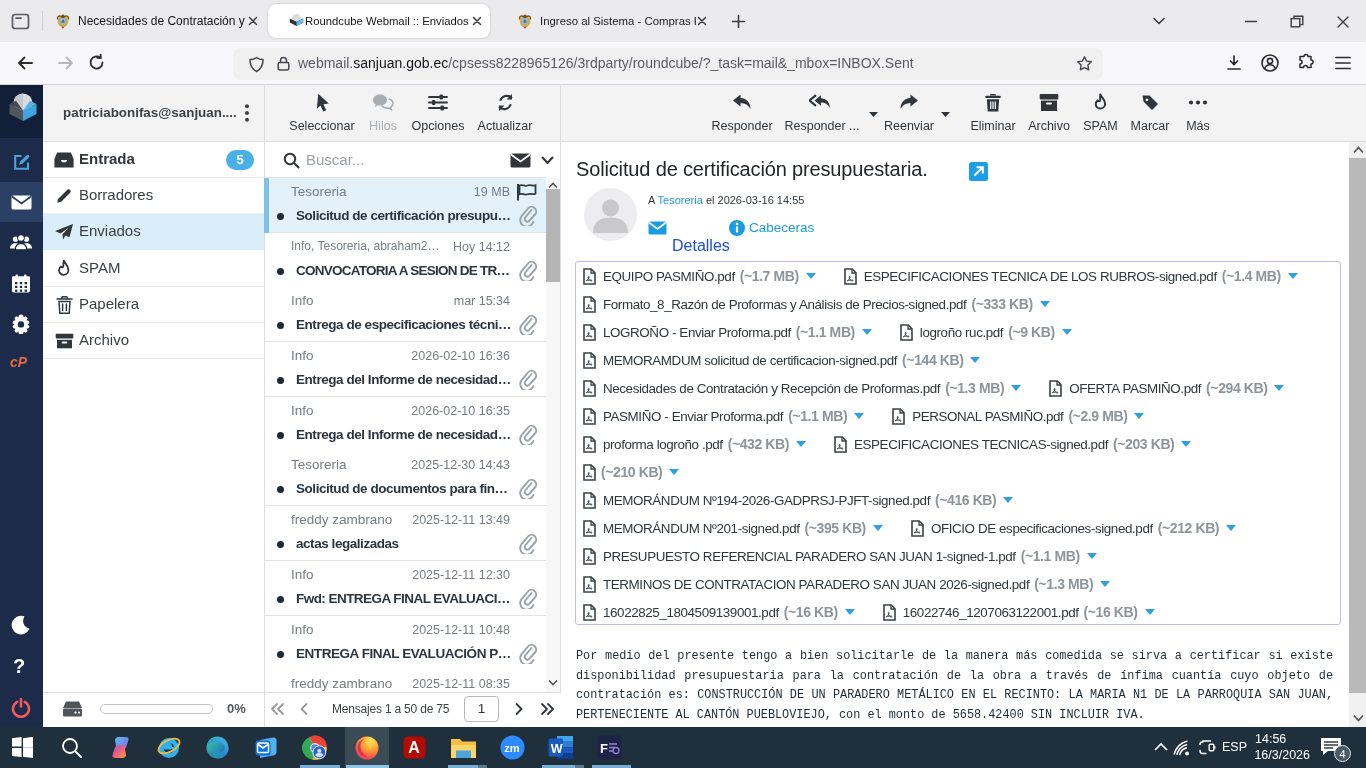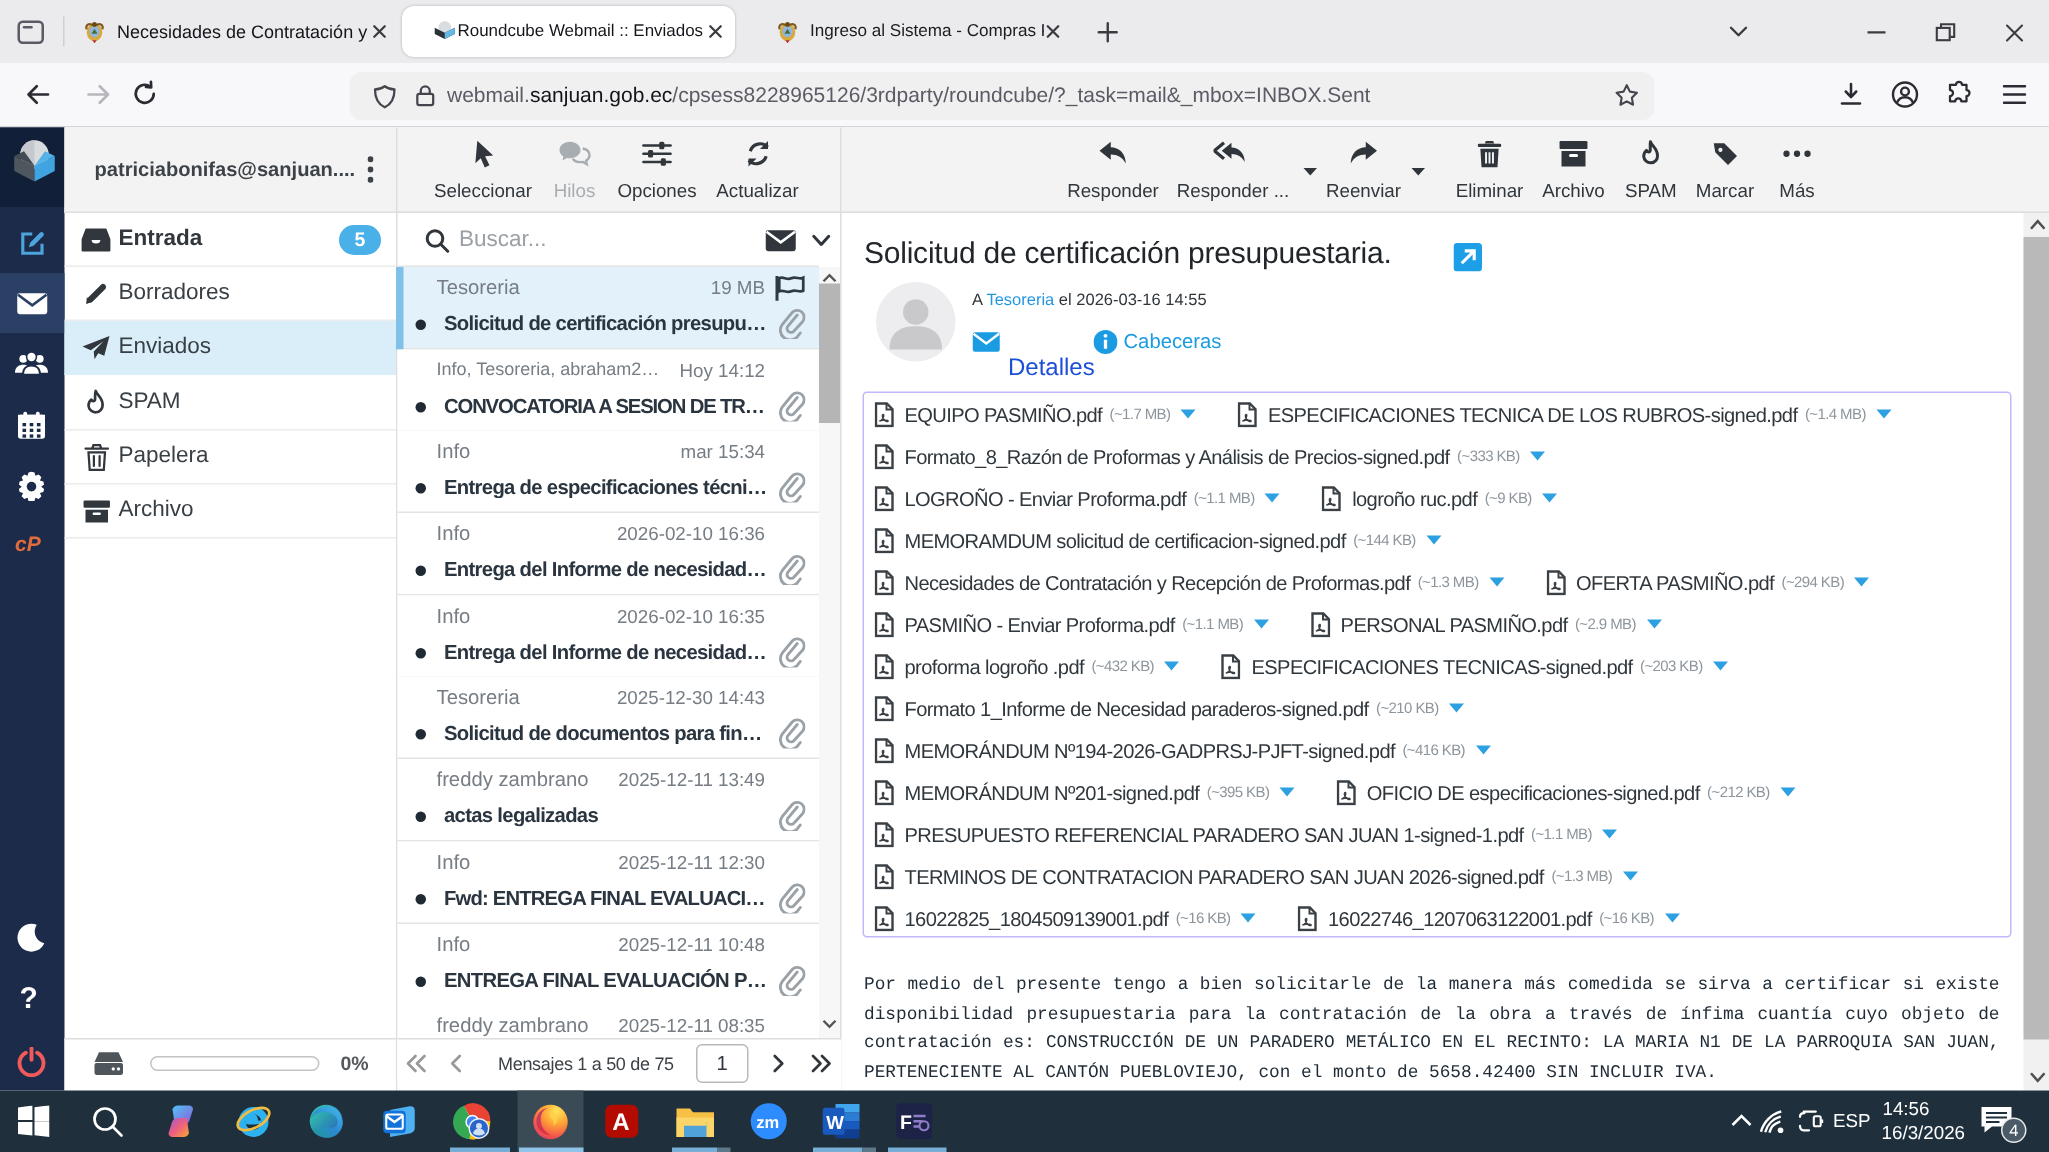--- a/index.html
+++ b/index.html
@@ -38,21 +38,21 @@
 .subj { position:absolute; left:31px; top:30px; font-size:13.5px; font-weight:700; letter-spacing:-0.45px; color:#2a3540; white-space:nowrap; overflow:hidden; max-width:219px; }
 .dot { position:absolute; left:12px; top:35px; width:7px; height:7px; border-radius:50%; background:#1f2a35; }
 .clip { position:absolute; right:9px; top:27px; }
 
 
 #subject { position:absolute; left:576px; top:73px; font-size:20px; font-weight:400; letter-spacing:-0.15px; color:#21262b; }
 #attbox { position:absolute; left:575px; top:176px; width:766px; height:364px; overflow:hidden; border:1px solid #c4b5fd; border-radius:3px; background:#fff; padding:0 0 0 7px; }
 .attrow { height:28px; display:flex; align-items:center; }
 .att { display:inline-flex; align-items:center; margin-right:28px; white-space:nowrap; }
 .att .nm { font-size:13.4px; letter-spacing:-0.4px; color:#2f373d; margin-left:7px; }
-.att .sz { font-size:10px; letter-spacing:-0.4px; color:#8d959c; margin-left:5px; }
+.att .sz { font-size:14px; letter-spacing:-0.4px; color:#8d959c; margin-left:5px;font-weight:bold; }
 .att .car { width:0; height:0; border-left:5px solid transparent; border-right:5px solid transparent; border-top:6px solid #2da0e2; margin-left:7px; }
 #mailbody { position:absolute; left:576px; top:562px; width:757px; font-family:"Liberation Mono", monospace; font-size:11.85px; line-height:19.6px; color:#1f2b36; }
 .jline { text-align:justify; text-align-last:justify; white-space:nowrap; }
 
 
 #taskbar { position:absolute; left:0; top:727px; width:1366px; height:41px; background:#1f303c; }
 .uline { position:absolute; top:38px; height:3px; background:#76aed6; }
 </style>
 </head>
 <body>
@@ -672,21 +672,20 @@
             <span class="nm">ESPECIFICACIONES TECNICAS-signed.pdf</span>
             <span class="sz">(~203 KB)</span>
             <span class="car"></span>
           </span>
         </div>
         <div class="attrow">
           <span class="att">
             <svg width="13" height="17" viewBox="0 0 13 17">
               <use href="#pdfi"></use>
             </svg>
-            <span class="nm">Formato 1_Informe de Necesidad paraderos-signed.pdf</span>
             <span class="sz">(~210 KB)</span>
             <span class="car"></span>
           </span>
         </div>
         <div class="attrow">
           <span class="att">
             <svg width="13" height="17" viewBox="0 0 13 17">
               <use href="#pdfi"></use>
             </svg>
             <span class="nm">MEMORÁNDUM Nº194-2026-GADPRSJ-PJFT-signed.pdf</span>

